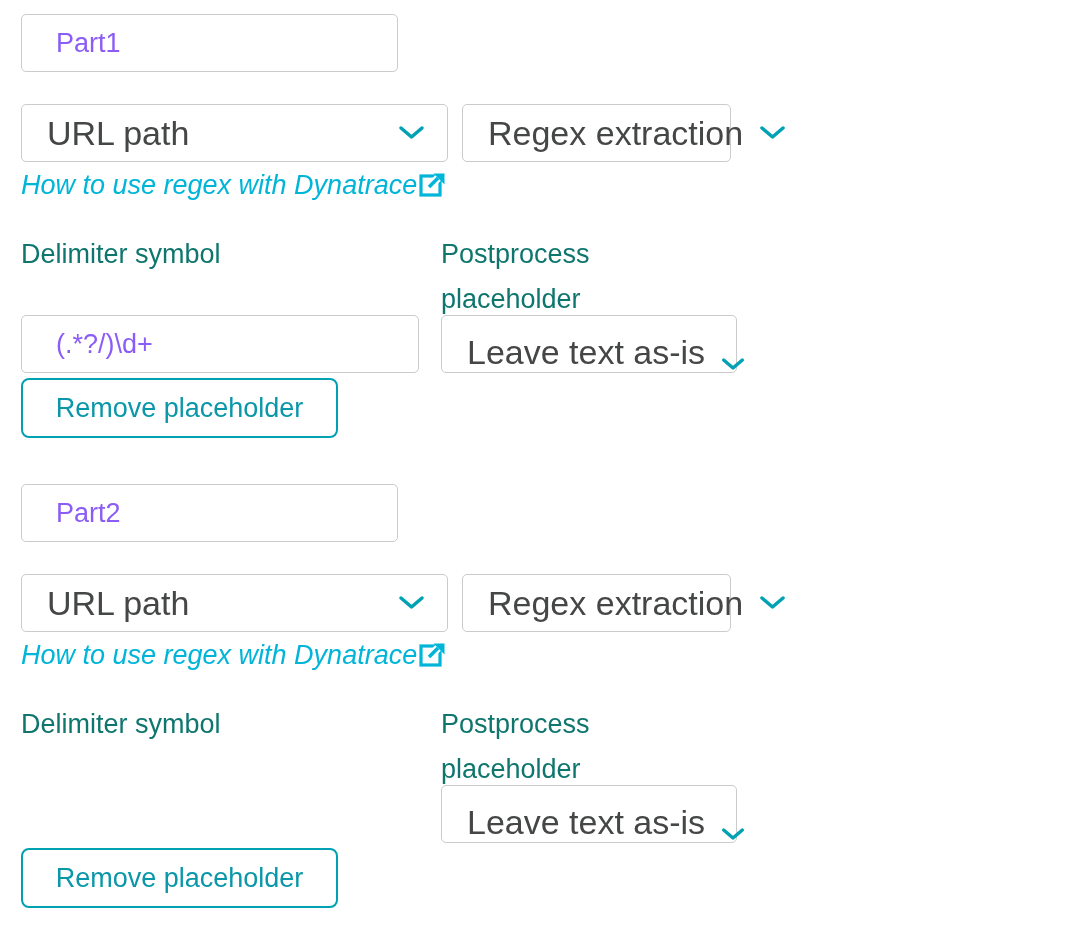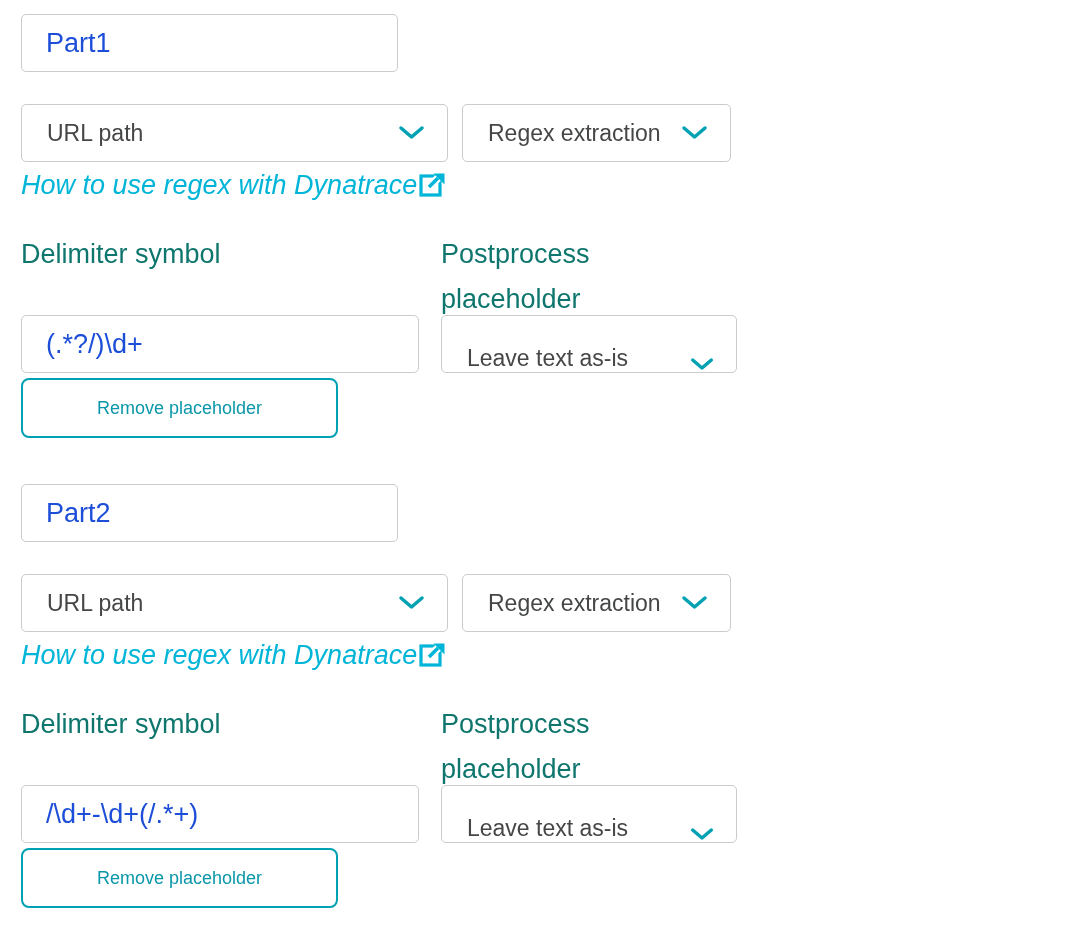--- a/index.html
+++ b/index.html
@@ -27,39 +27,39 @@
   }
   .textbox {
     position: absolute;
     box-sizing: border-box;
     height: 58px;
     border: 1.5px solid #cbcbcb;
     border-radius: 5px;
     background: #ffffff;
     font-family: "Liberation Sans", sans-serif;
     font-size: 27px;
-    color: #1d4ed8;
-    padding: 0 20px 0 24px;
+    color: #8b5cf6;
+    padding: 0 20px 0 34px;
     outline: none;
   }
   .selectbox {
     position: absolute;
     box-sizing: border-box;
     height: 58px;
     border: 1.5px solid #cbcbcb;
     border-radius: 5px;
     background: #ffffff;
     display: flex;
     align-items: center;
     justify-content: space-between;
     padding: 0 22px 0 25px;
     cursor: pointer;
   }
   .selectbox .sel-label {
-    font-size: 23px;
+    font-size: 34px;
     color: #454646;
     white-space: nowrap;
   }
   .chevron {
     flex: 0 0 auto;
     margin-left: 16px;
   }
   .help-link {
     position: absolute;
     left: 21px;
@@ -88,21 +88,21 @@
   }
   .remove-btn {
     position: absolute;
     box-sizing: border-box;
     height: 60px;
     border: 2.5px solid #00a1b2;
     border-radius: 8px;
     background: #ffffff;
     color: #0a97a9;
     font-family: "Liberation Sans", sans-serif;
-    font-size: 18px;
+    font-size: 27px;
     display: flex;
     align-items: center;
     justify-content: center;
     cursor: pointer;
     padding: 0 10px;
   }
   
   .pos-name      { left: 21px; top: 0;     width: 377px; }
   .pos-source    { left: 21px; top: 90px;  width: 427px; }
   .pos-method    { left: 462px; top: 90px; width: 269px; }
@@ -189,21 +189,20 @@
         <line x1="9" y1="17" x2="20" y2="6" stroke="#ffffff" stroke-width="8"></line>
         <line x1="10" y1="16" x2="19" y2="7" stroke="#00b5d8" stroke-width="3.6"></line>
         <polygon points="14.5,2.5 25.5,2.5 25.5,13.5" fill="#00b5d8"></polygon>
       </svg>
     </a>
 
     <div class="field-label pos-dlabel">Delimiter symbol</div>
 
     <div class="field-label label-narrow pos-plabel">Postprocess placeholder</div>
 
-    <input class="textbox pos-delim" type="text" value="/\d+-\d+(/.*+)" style="">
 
     <div class="selectbox pos-postsel">
       <span class="sel-label">Leave text as-is</span>
       <svg class="chevron" width="24" height="15" viewBox="0 0 27 16">
         <polyline points="3,3 13.5,12 24,3" fill="none" stroke="#00a1b2" stroke-width="3.8" stroke-linecap="round" stroke-linejoin="round"></polyline>
       </svg>
     </div>
 
     <button class="remove-btn pos-button">
       <span>Remove placeholder</span>

